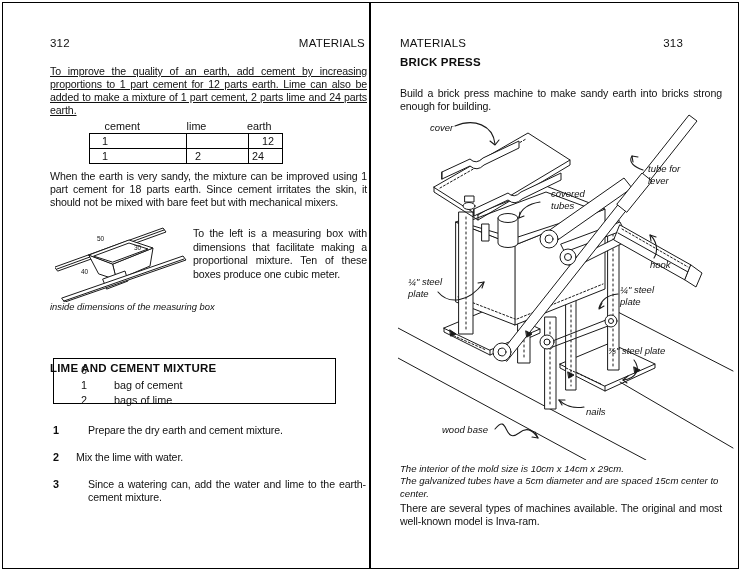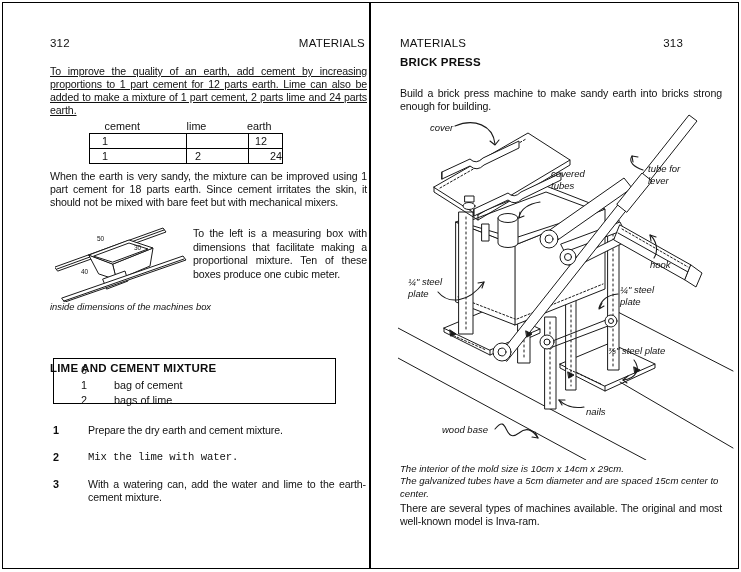--- a/index.html
+++ b/index.html
@@ -46,26 +46,26 @@
 
 <div class="abs tbl-head" style="left:89px;top:120px;width:192px;gap:20px;">
   <span style="width:84px;">cement</span>
   <span style="width:53px;">lime</span>
   <span style="width:55px;">earth</span>
 </div>
 <div class="abs mix-box" style="left:89px;top:133px;width:192px;height:29px;">
   <div class="mix-row">
     <div class="mix-cell" style="width:84px;padding-left:12px;">1</div>
     <div class="mix-cell" style="width:53px;padding-left:8px;"></div>
-    <div class="mix-cell" style="flex:1;padding-left:6px;">12</div>
+    <div class="mix-cell" style="flex:1;padding-left:13px;">12</div>
   </div>
   <div class="mix-row">
     <div class="mix-cell" style="width:84px;padding-left:12px;">1</div>
     <div class="mix-cell" style="width:53px;padding-left:8px;">2</div>
-    <div class="mix-cell" style="flex:1;padding-left:21px;">24</div>
+    <div class="mix-cell" style="flex:1;padding-left:3px;">24</div>
   </div>
 </div>
 
 <div class="abs body-text" style="left:50px;top:170px;width:317px;">When the earth is very sandy, the mixture can be improved using 1 part cement for 18 parts earth. Since cement irritates the skin, it should not be mixed with bare feet but with mechanical mixers.</div>
 
 <div class="abs" style="left:55px;top:222px;width:135px;height:80px;">
   <svg width="135" height="80" viewBox="0 0 135 80">
     <g fill="none" stroke="#1a1a1a" stroke-width="1" stroke-linejoin="round" stroke-linecap="round">
 
       <polygon points="0,45 108,6 111,10 3,49" fill="#fff"></polygon>
@@ -81,21 +81,21 @@
       <polygon points="7,76 128,34 131,38 10,80" fill="#fff"></polygon>
       <path d="M9,79 L129,37"></path>
     </g>
     <g font-size="6.5" fill="#111" font-family="Liberation Sans, sans-serif">
       <text x="42" y="19">50</text>
       <text x="79" y="28">30</text>
       <text x="26" y="52">40</text>
     </g>
   </svg>
 </div>
-<div class="abs fig-caption" style="left:50px;top:301px;">inside dimensions of the machines box</div>
+<div class="abs fig-caption" style="left:50px;top:301px;">inside dimensions of the measuring box</div>
 
 <div class="abs side-text" style="left:193px;top:227px;width:174px;">To the left is a measuring box with dimensions that facilitate making a proportional mixture. Ten of these boxes produce one cubic meter.</div>
 
 <div class="abs sect" style="left:50px;top:332px;margin-top:30px;">LIME AND CEMENT MIXTURE</div>
 
 <div class="abs ing-box" style="left:53px;top:358px;width:283px;height:46px;padding-top:4px;box-sizing:border-box;">
   <div class="ing-row">
     <span class="ing-qty">6</span>
   </div>
   <div class="ing-row">
@@ -105,24 +105,24 @@
   <div class="ing-row">
     <span class="ing-qty">2</span>
     <span>bags of lime</span>
   </div>
 </div>
 
 <div class="abs step-num" style="left:53px;top:424px;">1</div>
 <div class="abs step-text" style="left:88px;top:424px;width:278px;">Prepare the dry earth and cement mixture.</div>
 
 <div class="abs step-num" style="left:53px;top:451px;">2</div>
-<div class="abs step-text" style="left:88px;top:451px;width:278px;font-family:Liberation Mono, monospace;">Mix the lime with water.</div>
+<div class="abs step-text" style="left:76px;top:451px;width:278px;">Mix the lime with water.</div>
 
 <div class="abs step-num" style="left:53px;top:478px;">3</div>
-<div class="abs step-text" style="left:88px;top:478px;width:278px;">With a watering can, add the water and lime to the earth-cement mixture.</div>
+<div class="abs step-text" style="left:88px;top:478px;width:278px;">Since a watering can, add the water and lime to the earth-cement mixture.</div>
 
 <div class="abs head" style="left:400px;top:37px;">MATERIALS</div>
 <div class="abs head" style="left:620px;top:37px;width:63px;text-align:right;">313</div>
 
 <div class="abs sect" style="left:400px;top:56px;">BRICK PRESS</div>
 <div class="abs body-text" style="left:400px;top:87px;width:322px;">Build a brick press machine to make sandy earth into bricks strong enough for building.</div>
 
 <div class="abs" style="left:398px;top:112px;width:336px;height:348px;">
   <svg width="336" height="348" viewBox="0 0 336 348">
     <g fill="none" stroke="#1a1a1a" stroke-width="1" stroke-linejoin="round" stroke-linecap="round">
@@ -225,21 +225,21 @@
       <path d="M186,295 C175,297 166,293 161,288"></path>
         <path d="M161,288 l6,0 M161,288 l3,5"></path>
       <path d="M97,317 C111,300 105,333 121,321 C128,315 134,317 140,326"></path>
         <path d="M140,326 l-6,-1 M140,326 l-3,-6"></path>
     </g>
   </svg>
 
   <div class="fig-label" style="left:32px;top:10px;">cover</div>
   <div class="fig-label" style="left:250px;top:51px;">tube for
 lever</div>
-  <div class="fig-label" style="left:140px;top:56px;padding-left:13px;">covered
+  <div class="fig-label" style="left:140px;top:76px;padding-left:13px;">covered
 tubes</div>
   <div class="fig-label" style="left:252px;top:147px;">hook</div>
   <div class="fig-label" style="left:10px;top:164px;">¼" steel
 plate</div>
   <div class="fig-label" style="left:222px;top:172px;">¼" steel
 plate</div>
   <div class="fig-label" style="left:210px;top:233px;">⅜" steel plate</div>
   <div class="fig-label" style="left:188px;top:294px;">nails</div>
   <div class="fig-label" style="left:44px;top:312px;">wood base</div>
 </div>

